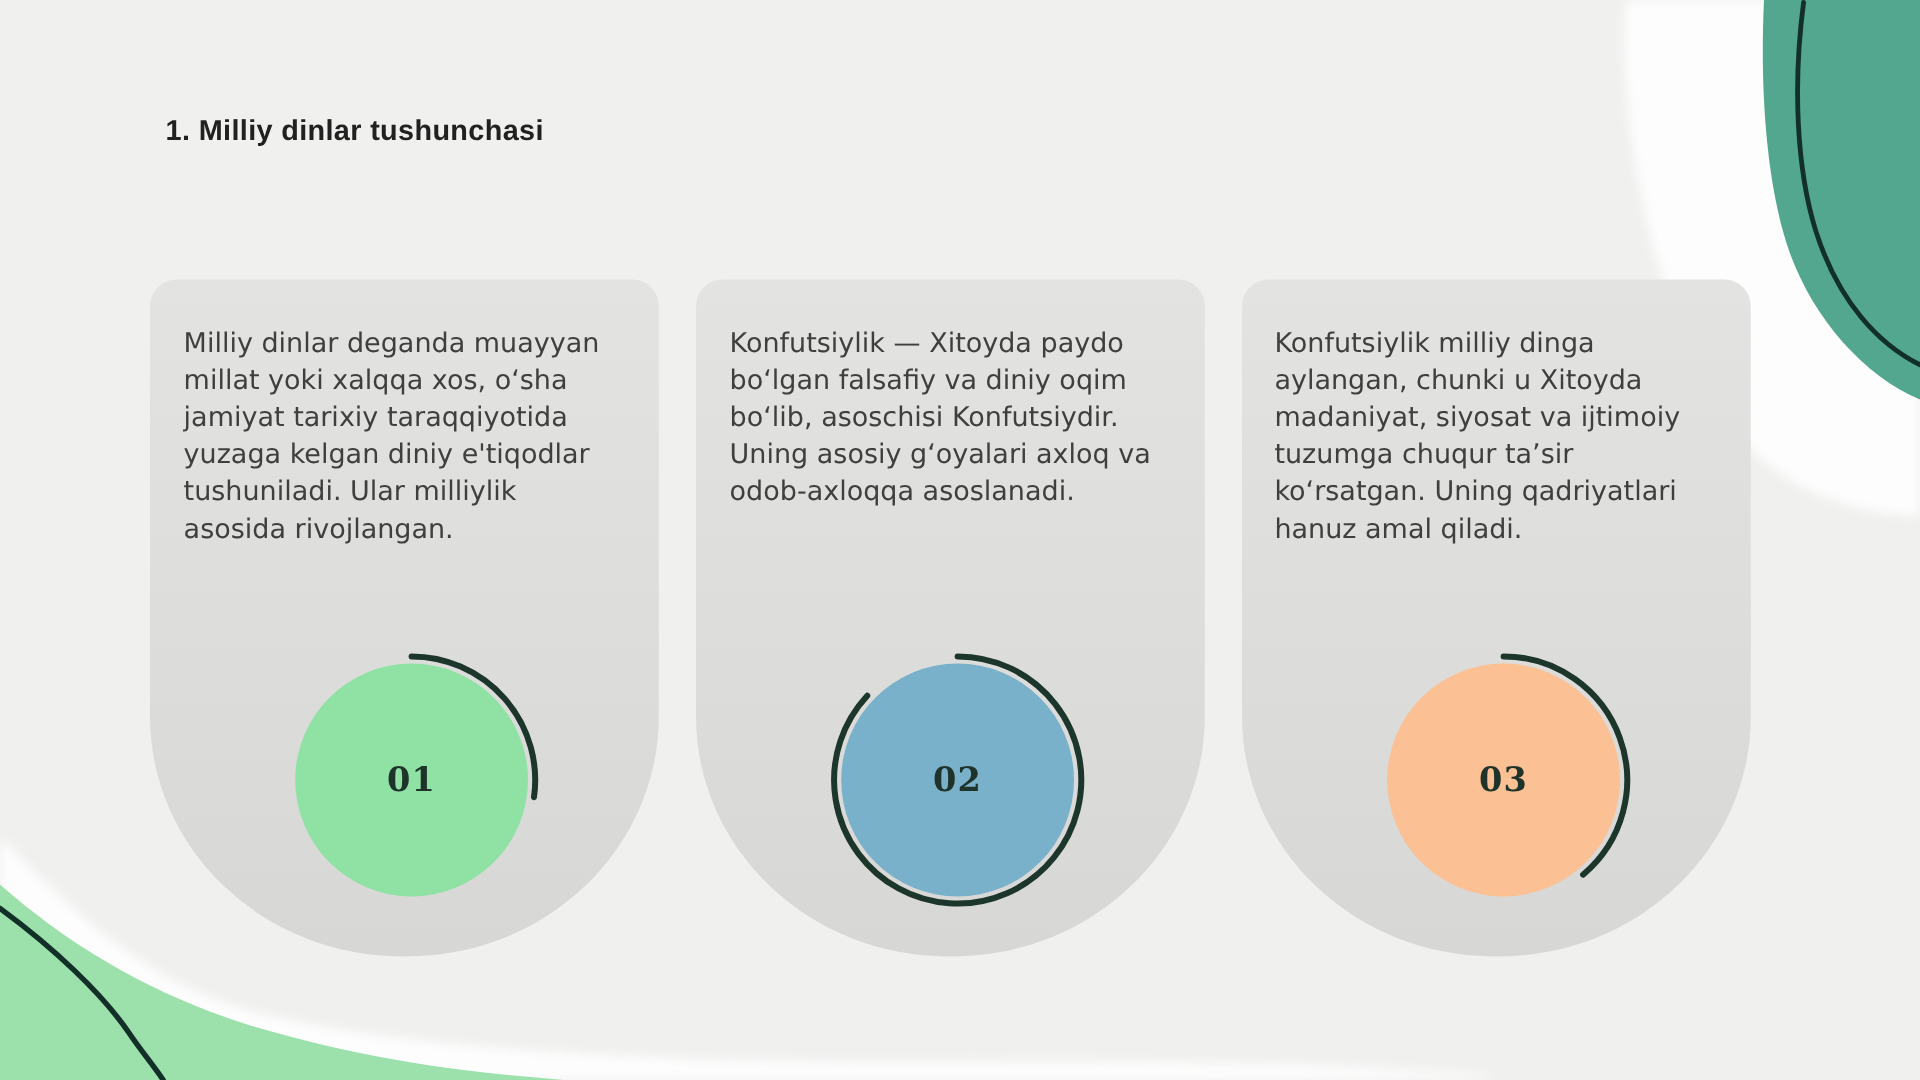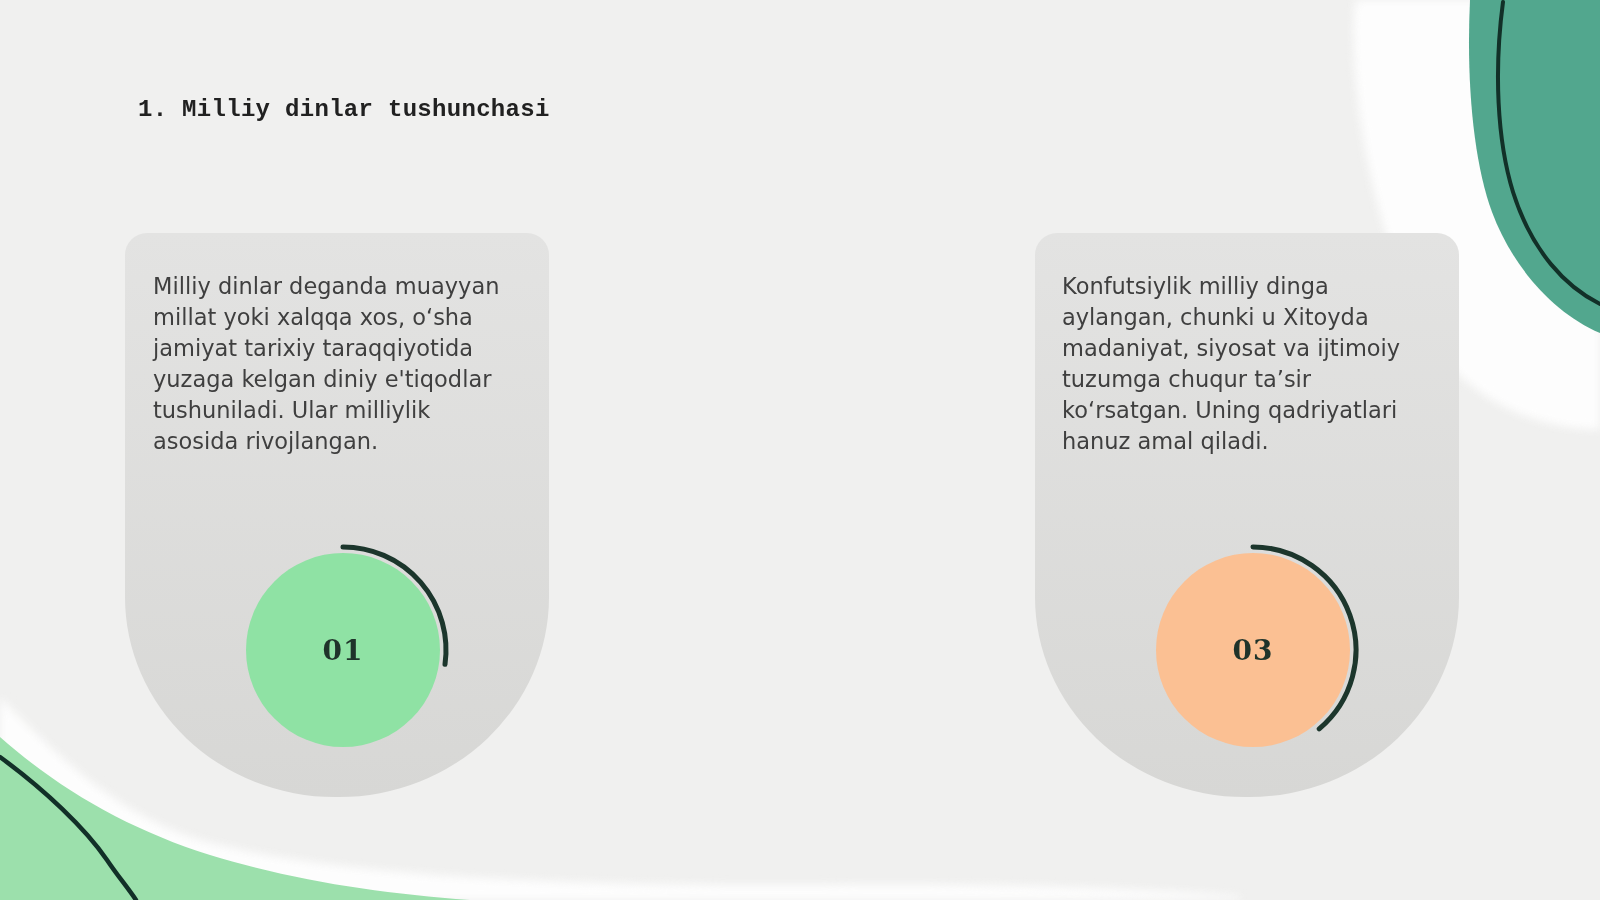--- a/index.html
+++ b/index.html
@@ -20,21 +20,21 @@
     top: 0;
     z-index: 0;
   }
   .soft { filter: blur(5px); }
   .title {
     position: absolute;
     left: 138px;
     top: 96px;
     z-index: 2;
     margin: 0;
-    font-family: Liberation Mono, monospace;
+    font-family: Liberation Sans, sans-serif;
     font-size: 24px;
     font-weight: bold;
     letter-spacing: 0.3px;
     color: #212121;
   }
   .card {
     position: absolute;
     top: 233px;
     width: 424px;
     height: 564px;
@@ -86,20 +86,28 @@
 
   <section class="card card-1">
     <p class="card-text">Milliy dinlar deganda muayyan millat yoki xalqqa xos, o‘sha jamiyat tarixiy taraqqiyotida yuzaga kelgan diniy e'tiqodlar tushuniladi. Ular milliylik asosida rivojlangan.</p>
     <svg class="badge" width="220" height="220" viewBox="0 0 220 220">
       <circle cx="110" cy="110" r="97" fill="#8fe2a4"></circle>
       <path fill="none" stroke-width="5" stroke-linecap="round" d="M 110 7 A 103 103 0 0 1 212 124.3" stroke="#1c362c"></path>
       <text x="110" y="110" text-anchor="middle" dominant-baseline="central" fill="#1f332a">01</text>
     </svg>
   </section>
 
+  <section class="card card-2">
+    <p class="card-text">Konfutsiylik — Xitoyda paydo bo‘lgan falsafiy va diniy oqim bo‘lib, asoschisi Konfutsiydir. Uning asosiy g‘oyalari axloq va odob-axloqqa asoslanadi.</p>
+    <svg class="badge" width="220" height="220" viewBox="0 0 220 220">
+      <circle cx="110" cy="110" r="97" fill="#79b0ca"></circle>
+      <path fill="none" stroke-width="5" stroke-linecap="round" d="M 110 7 A 103 103 0 1 1 34.7 39.8" stroke="#1c362c"></path>
+      <text x="110" y="110" text-anchor="middle" dominant-baseline="central" fill="#1f332a">02</text>
+    </svg>
+  </section>
 
   <section class="card card-3">
     <p class="card-text">Konfutsiylik milliy dinga aylangan, chunki u Xitoyda madaniyat, siyosat va ijtimoiy tuzumga chuqur ta’sir ko‘rsatgan. Uning qadriyatlari hanuz amal qiladi.</p>
     <svg class="badge" width="220" height="220" viewBox="0 0 220 220">
       <circle cx="110" cy="110" r="97" fill="#fbc093"></circle>
       <path fill="none" stroke-width="5" stroke-linecap="round" d="M 110 7 A 103 103 0 0 1 176.2 188.9" stroke="#1c362c"></path>
       <text x="110" y="110" text-anchor="middle" dominant-baseline="central" fill="#1f332a">03</text>
     </svg>
   </section>
 

